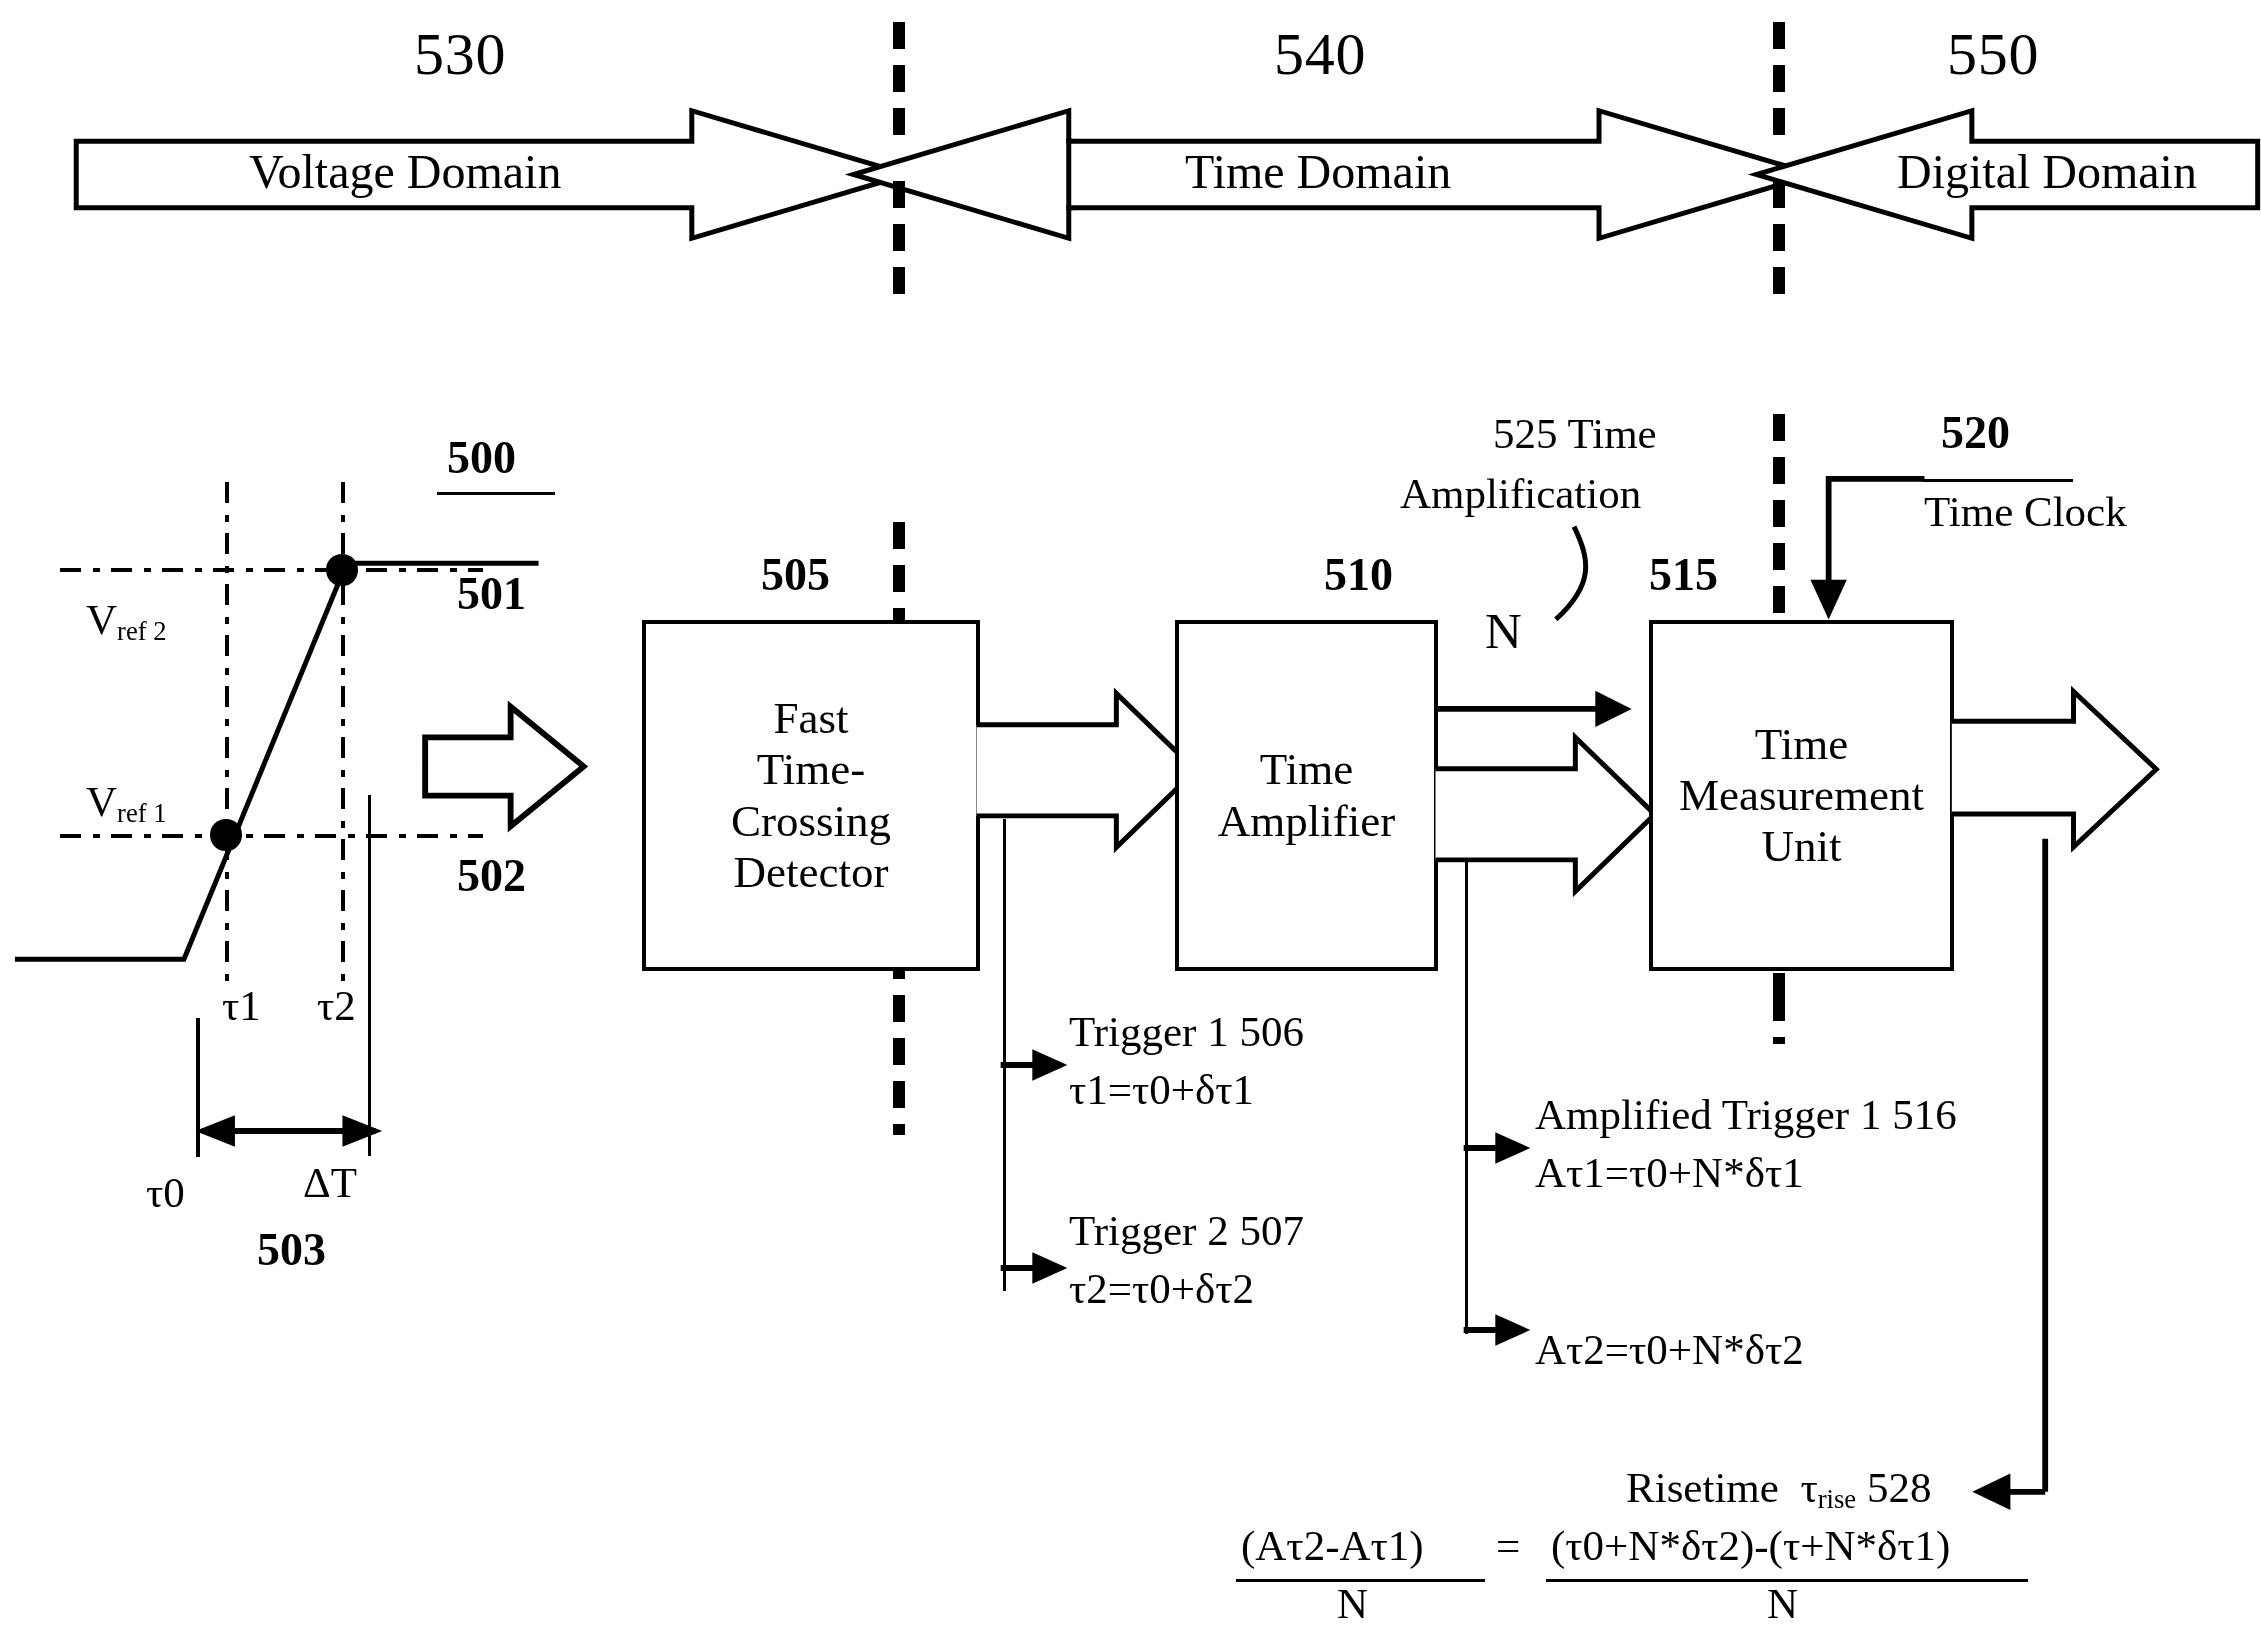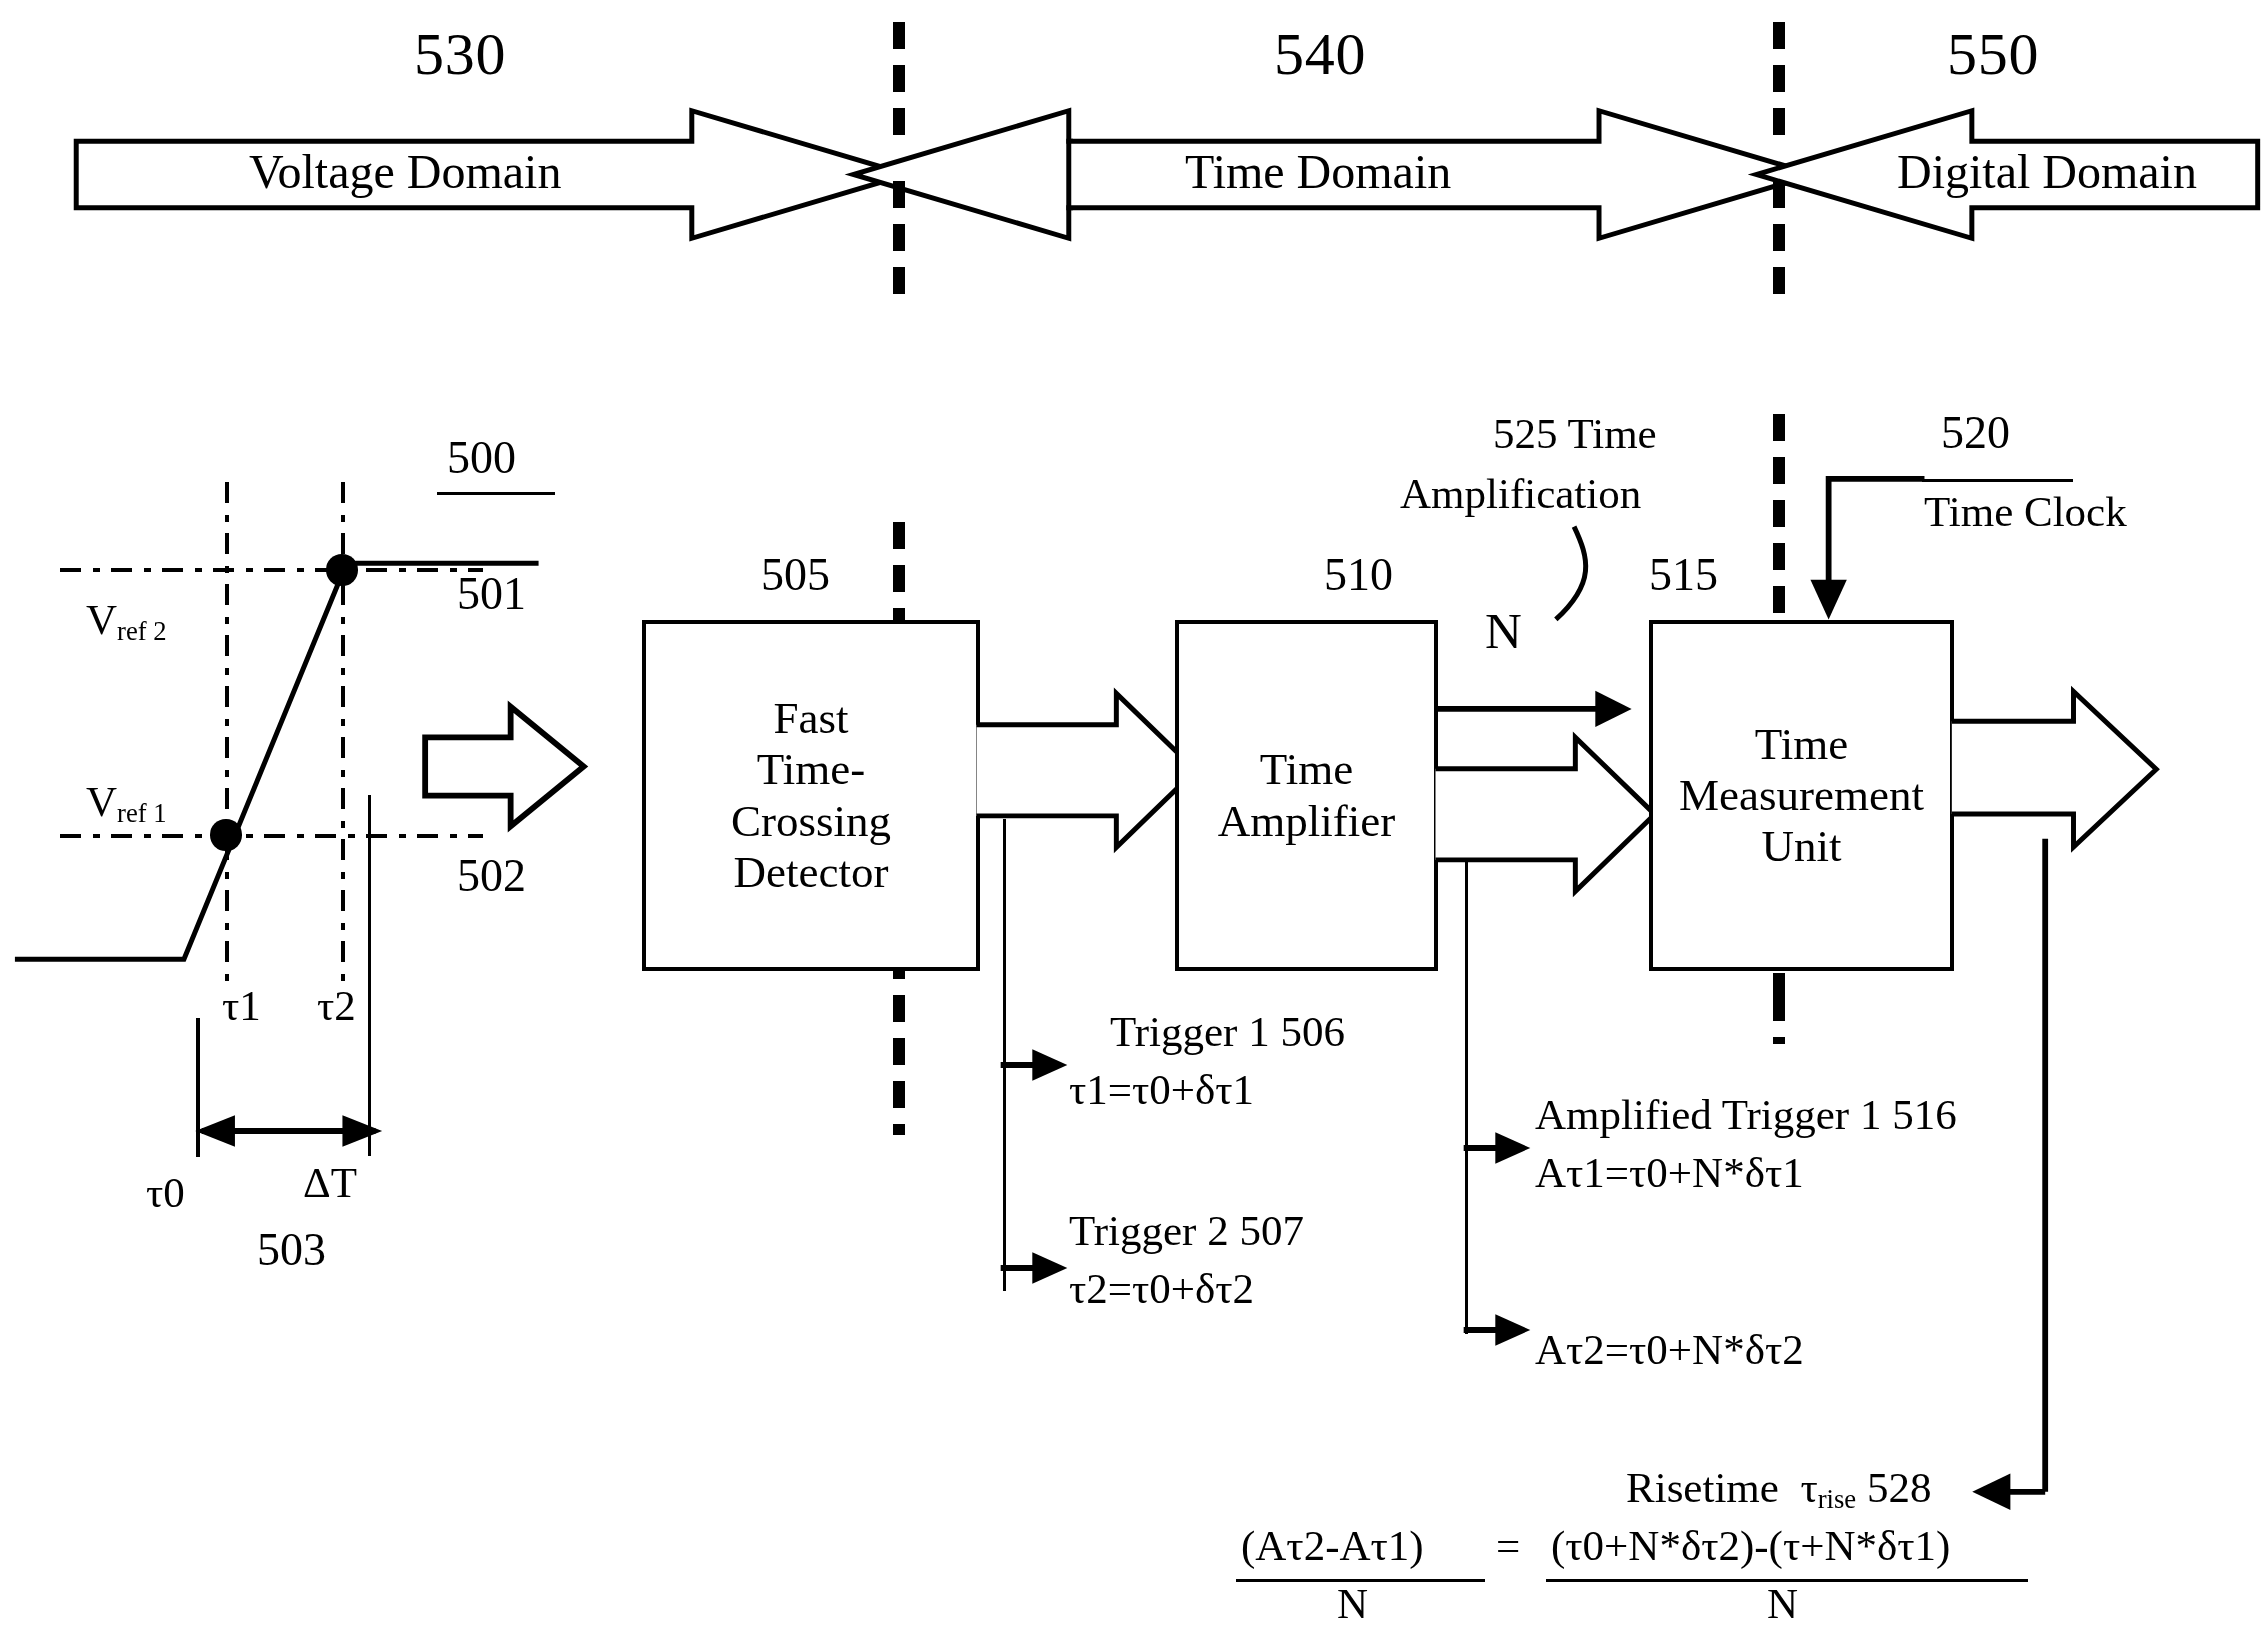--- a/index.html
+++ b/index.html
@@ -20,20 +20,21 @@
   .txt { white-space: nowrap; line-height: 1.05; }
 
   
   .ref {
     font-size: 60px;
     font-weight: 400;
     letter-spacing: 0.8px;
   }
   .ref-sm {
     font-size: 46px;
+    font-weight: bold;
   }
   .label {
     font-size: 43px;
   }
   .banner-label {
     font-size: 48px;
   }
   .box-label {
     font-size: 45px;
     text-align: center;
@@ -182,21 +183,21 @@
   <div class="abs vline-thin" style="left:1003px; top:819px; height:472px;"></div>
   <svg class="abs" style="left:999px; top:1040px;" width="75" height="50" viewBox="0 0 90 60">
     <line x1="2" y1="30" x2="54" y2="30" stroke="#000" stroke-width="7"></line>
     <polygon points="82,30 40,11 40,49" fill="#000"></polygon>
   </svg>
   <svg class="abs" style="left:999px; top:1243px;" width="75" height="50" viewBox="0 0 90 60">
     <line x1="2" y1="30" x2="54" y2="30" stroke="#000" stroke-width="7"></line>
     <polygon points="82,30 40,11 40,49" fill="#000"></polygon>
   </svg>
 
-  <div class="abs label txt" style="left:1110px; top:1009px;">Trigger 1  506</div>
+  <div class="abs label txt" style="left:1069px; top:1009px;">Trigger 1  506</div>
   <div class="abs label txt" style="left:1069px; top:1067px;">τ1=τ0+δτ1</div>
   <div class="abs label txt" style="left:1069px; top:1208px;">Trigger 2  507</div>
   <div class="abs label txt" style="left:1069px; top:1266px;">τ2=τ0+δτ2</div>
 
   <div class="abs ref-sm txt" style="left:1293px; top:551px;margin-left:31px;">510</div>
   <div class="abs unitbox" style="left:1175px; top:620px; width:263px; height:351px;">
     <div class="box-label">
       <div>Time</div>
       <div>Amplifier</div>
     </div>

